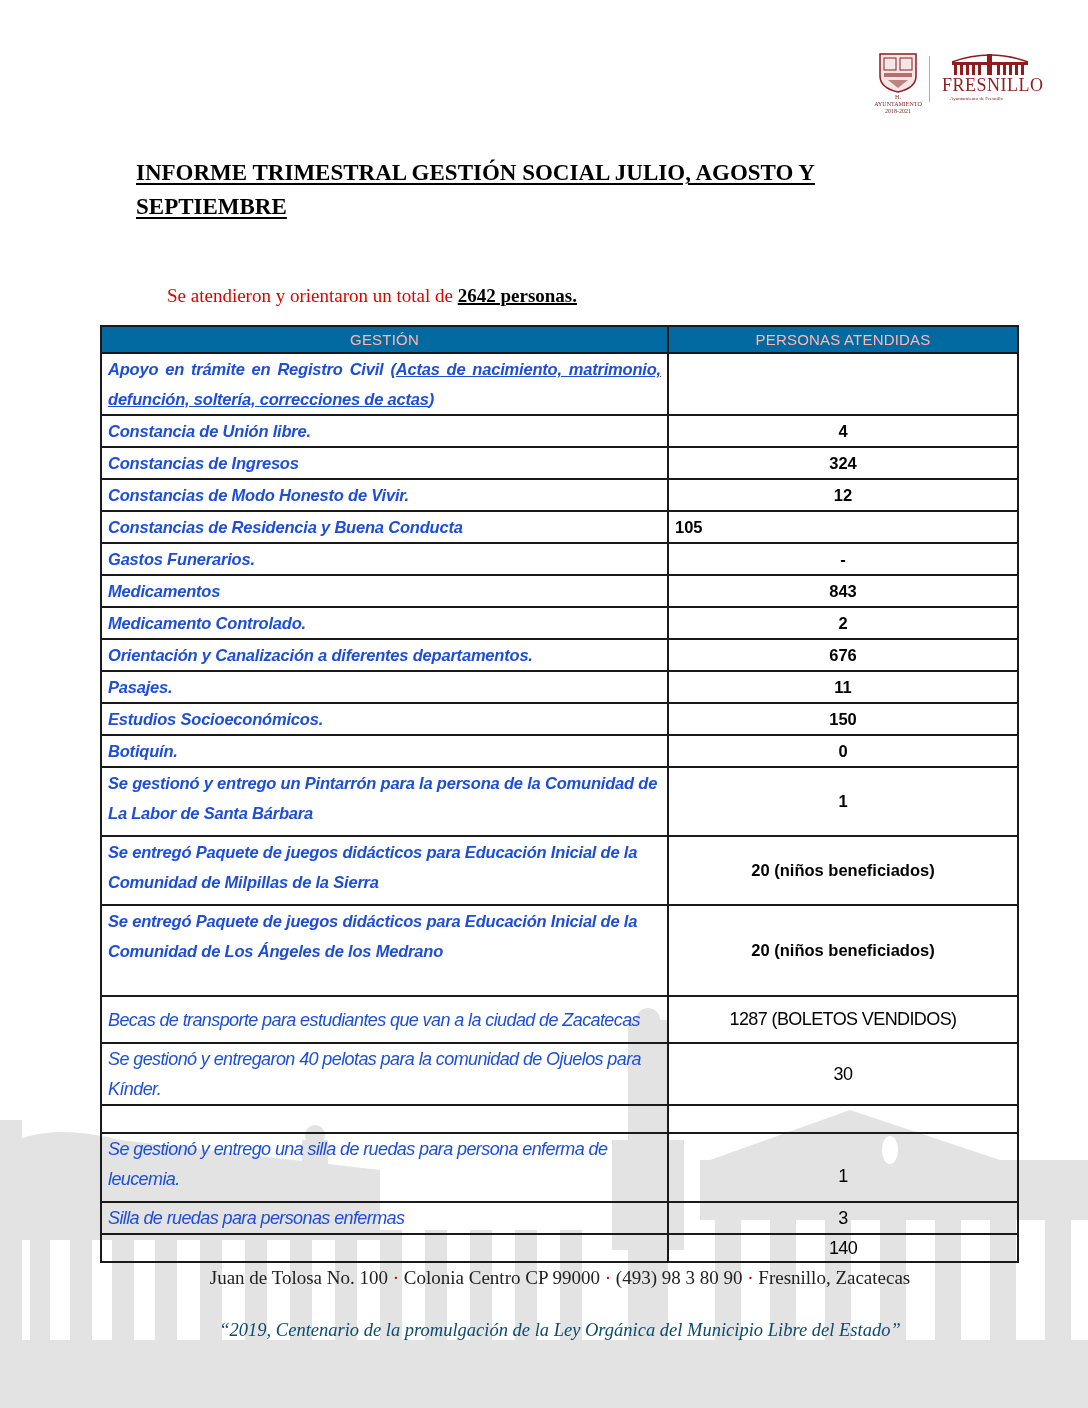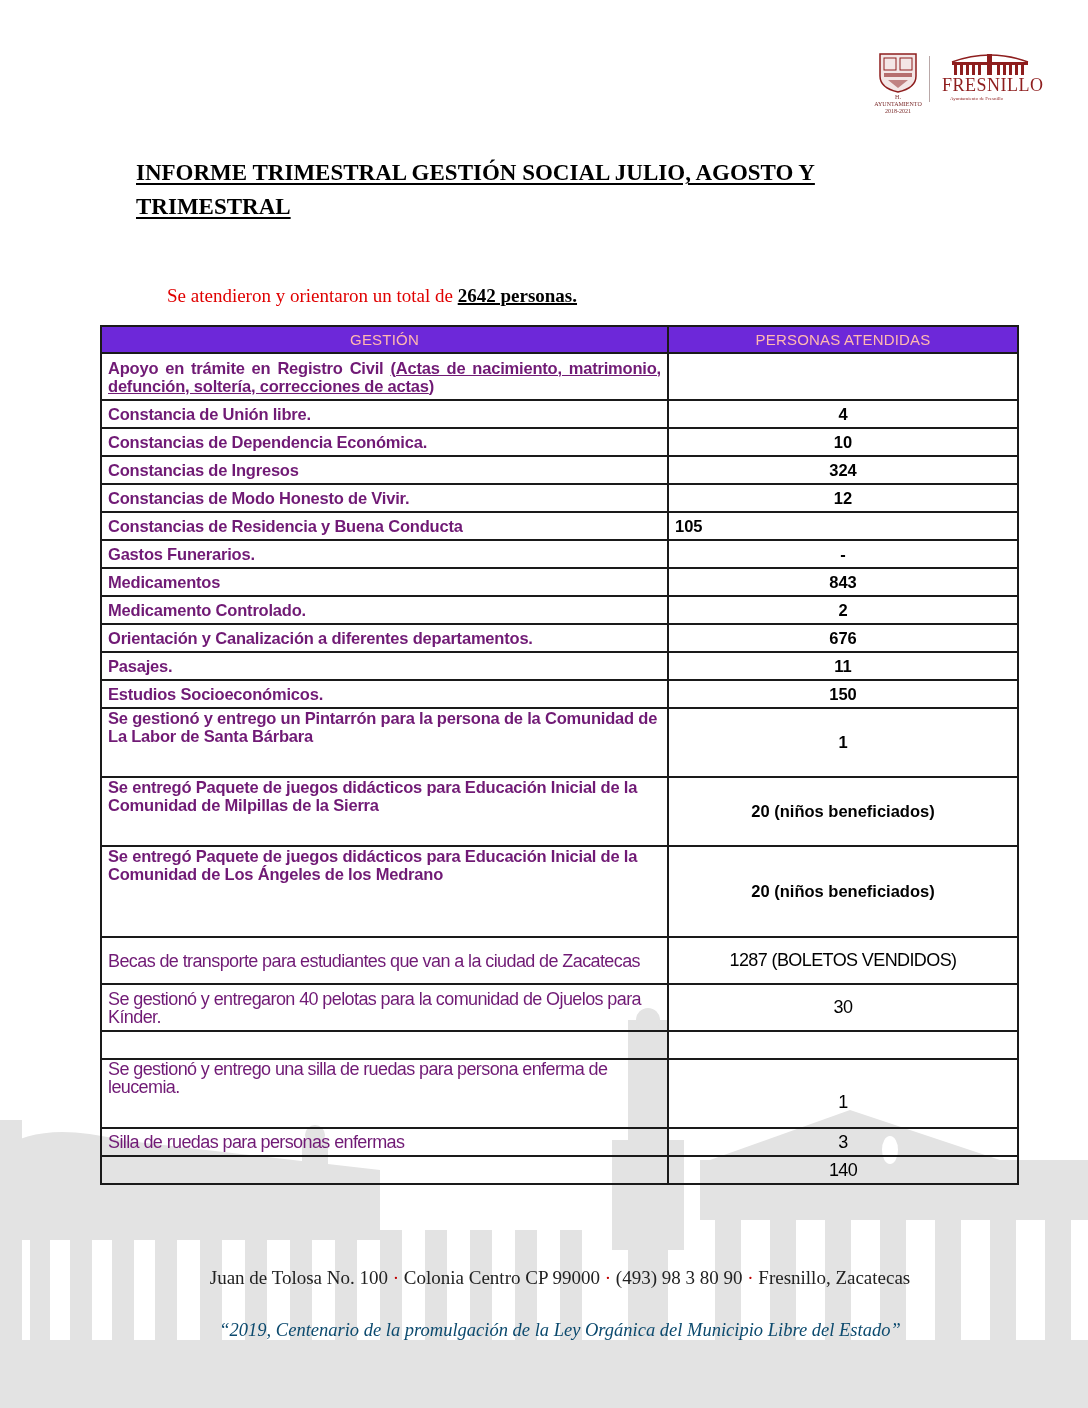--- a/index.html
+++ b/index.html
@@ -30,24 +30,24 @@
     .title.l1 { top: 156px; }
     .title.l2 { top: 190px; }
 
     .summary { position: absolute; left: 151px; top: 252px; font-family: "Liberation Serif", serif;
       font-size: 19px; color: #e00000; margin-top: 33px; }
     .summary .total { color: #000; font-weight: bold; text-decoration: underline; text-decoration-thickness: 2px; }
 
     
     table.report { position: absolute; left: 84px; top: 325px; width: 919px; border-collapse: collapse; table-layout: fixed; }
     table.report td, table.report th { border: 2px solid #1a1a1a; padding: 0 6px; vertical-align: middle; }
-    table.report th { background: #6d28d9; color: #ffb8b0; font-weight: normal; font-size: 15px; height: 25px;
+    table.report th { background: #0369a1; color: #ffb8b0; font-weight: normal; font-size: 15px; height: 25px;
       font-family: "Liberation Sans", sans-serif; letter-spacing: 0.2px; }
     .col-a { width: 567px; }
-    td.desc { font-weight: bold; font-size: 16.5px; color: #701a75; text-align: left; line-height: 18px; letter-spacing: -0.2px; }
+    td.desc { font-weight: bold; font-size: 16.5px; color: #1d4ed8; text-align: left; line-height: 30px; letter-spacing: -0.2px; font-style: italic; }
     td.val { font-weight: bold; font-size: 16.5px; color: #000; text-align: center; }
     td.val.left { text-align: left; margin-left: 17px; }
     td.desc.narrow, td.val.narrow { font-weight: normal; font-family: "Liberation Sans Narrow", "Liberation Sans", sans-serif; font-size: 18px; letter-spacing: -0.6px; }
     td.desc.top { vertical-align: top; }
     .u { text-decoration: underline; }
 
     
     .footer-addr { position: absolute; left: 0; width: 1088px; top: 1267px; text-align: center;
       font-family: "Liberation Serif", serif; font-size: 19px; color: #222; }
     .footer-addr .dot { color: #c00000; }
@@ -129,21 +129,21 @@
         <rect x="69" y="15" width="3" height="10"></rect>
           <rect x="75" y="15" width="3" height="10"></rect>
         <rect x="81" y="15" width="3" height="10"></rect>
       </g>
     </svg>
     <div class="name">FRESNILLO</div>
     <div class="sub">Ayuntamiento de Fresnillo</div>
   </div>
 
   <div class="title l1">INFORME TRIMESTRAL GESTIÓN SOCIAL JULIO, AGOSTO Y</div>
-  <div class="title l2">TRIMESTRAL</div>
+  <div class="title l2">SEPTIEMBRE</div>
 
   <div class="summary">
     <span>Se atendieron y orientaron un total de </span><span class="total">2642 personas.</span>
   </div>
 
   <table class="report">
     <colgroup>
         <col class="col-a">
         <col>
       </colgroup>
@@ -156,24 +156,20 @@
     <tbody>
       <tr style="height:47px">
         <td class="desc" style="text-align:justify; text-align-last:left;"><span>Apoyo en trámite en Registro Civil </span><span class="u">(Actas de nacimiento, matrimonio, defunción, soltería, correcciones de actas</span><span>)</span></td>
         <td class="val"></td>
       </tr>
       <tr style="height:28px">
         <td class="desc">Constancia de Unión libre.</td>
         <td class="val">4</td>
       </tr>
       <tr style="height:28px">
-        <td class="desc">Constancias de Dependencia Económica.</td>
-        <td class="val">10</td>
-      </tr>
-      <tr style="height:28px">
         <td class="desc">Constancias de Ingresos</td>
         <td class="val">324</td>
       </tr>
       <tr style="height:28px">
         <td class="desc">Constancias de Modo Honesto de Vivir.</td>
         <td class="val">12</td>
       </tr>
       <tr style="height:28px">
         <td class="desc">Constancias de Residencia y Buena Conducta</td>
         <td class="val left">105</td>
@@ -194,20 +190,24 @@
         <td class="desc">Orientación y Canalización a diferentes departamentos.</td>
         <td class="val">676</td>
       </tr>
       <tr style="height:28px">
         <td class="desc">Pasajes.</td>
         <td class="val">11</td>
       </tr>
       <tr style="height:28px">
         <td class="desc">Estudios Socioeconómicos.</td>
         <td class="val">150</td>
+      </tr>
+      <tr style="height:28px">
+        <td class="desc">Botiquín.</td>
+        <td class="val">0</td>
       </tr>
       <tr style="height:69px">
         <td class="desc top">Se gestionó y entrego un Pintarrón para la persona de la Comunidad de La Labor de Santa Bárbara</td>
         <td class="val">1</td>
       </tr>
       <tr style="height:69px">
         <td class="desc top">Se entregó Paquete de juegos didácticos para Educación Inicial de la Comunidad de Milpillas de la Sierra</td>
         <td class="val">20 (niños beneficiados)</td>
       </tr>
       <tr style="height:91px">

